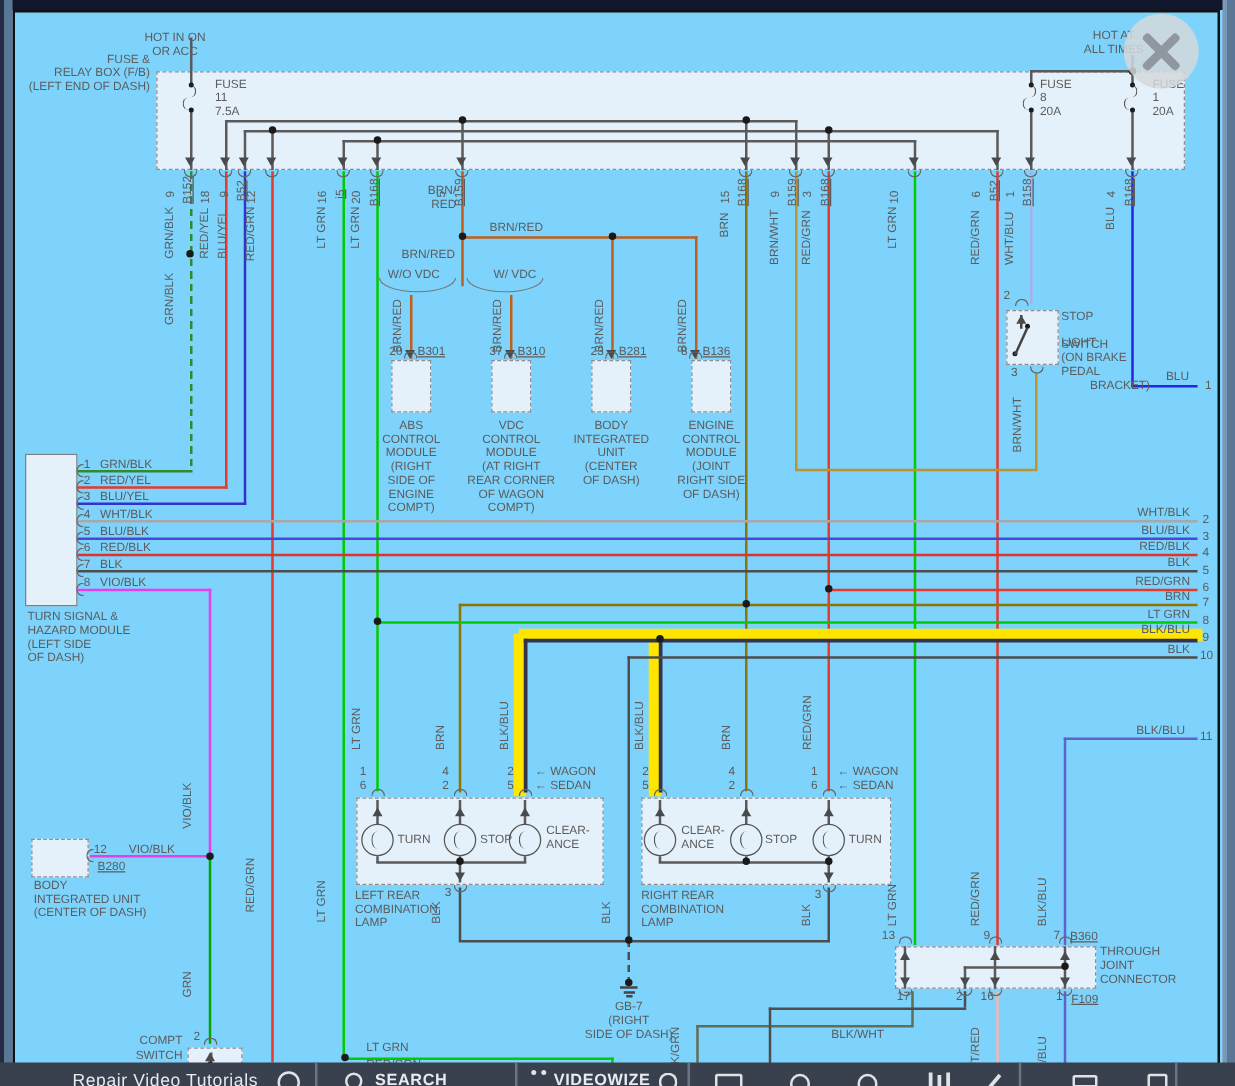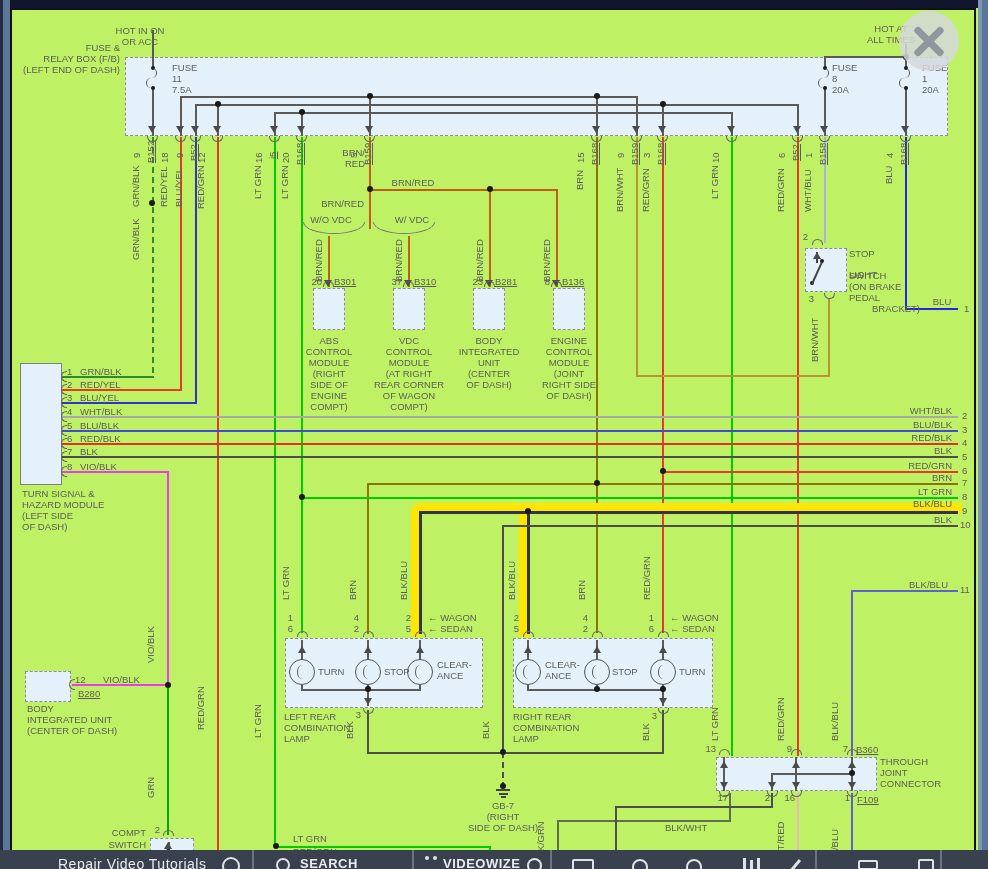--- a/index.html
+++ b/index.html
@@ -1,16 +1,16 @@
 <!DOCTYPE html>
 <html><head>
 <meta charset="utf-8">
 <style>
   html,body{margin:0;padding:0;}
-  #page{position:relative;width:988px;height:869px;background:#bef264;overflow:hidden;
+  #page{position:relative;width:988px;height:869px;background:#7dd3fc;overflow:hidden;
         font-family:"Liberation Sans",sans-serif;}
   .lbl{position:absolute;font-size:9.5px;line-height:10px;color:#5c5c5c;white-space:nowrap;}
   .lbl.rot{transform:rotate(-90deg);transform-origin:0 100%;}
   .lbl.ctr{transform:translateX(-50%);}
   .lbl.end{transform:translateX(-100%);}
   .lbl.ul{text-decoration:underline;}
   .wire{position:absolute;}
   .dot{position:absolute;background:#1a1a1a;border-radius:50%;}
   .arrow{position:absolute;width:0;height:0;}
   .arc{position:absolute;box-sizing:border-box;border:1.5px solid #666;background:transparent;}

